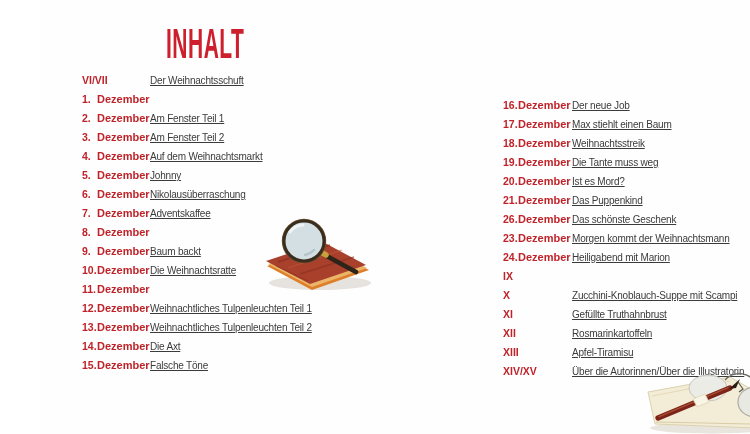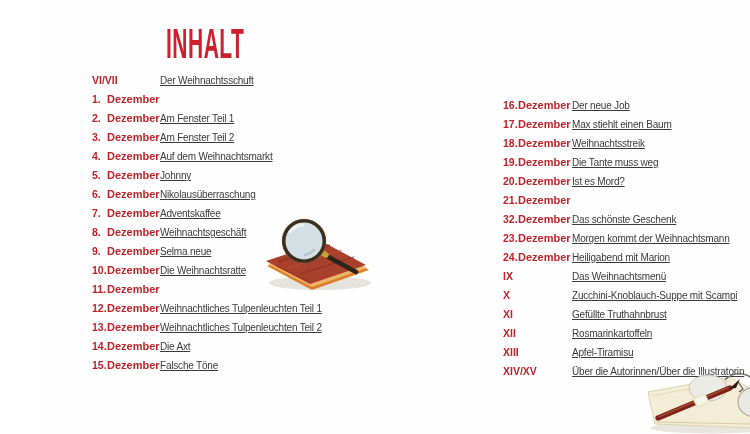--- a/index.html
+++ b/index.html
@@ -10,21 +10,21 @@
     margin-left:40px;
   }
   .inhalt-title {
     position:absolute; left:126px; top:20px; margin:0;
     font-size:42px; font-weight:700; color:#cd202c;
     letter-spacing:1px;
     transform:scaleX(0.5); transform-origin:left top;
     white-space:nowrap;
   }
   .toc-col { position:absolute; }
-  .toc-col-left  { left:52px;  top:71px; width:335px; }
+  .toc-col-left  { left:42px;  top:71px; width:335px; }
   .toc-col-right { left:463px; top:96px; width:287px; }
   .toc-row { position:relative; height:19px; white-space:nowrap; }
   .toc-row span { position:absolute; top:0; line-height:19px; display:block; }
   .toc-num   { left:0;    font-size:10.5px; font-weight:700; color:#bf2329; }
   .toc-month { left:15px; font-size:11px; font-weight:700; color:#bf2329; }
   .toc-title { left:68px; font-size:10px; color:#3b3b3b; letter-spacing:-0.2px;text-decoration:underline; }
   .toc-col-right .toc-title { left:69px; }
   .illus { position:absolute; }
   .illus-magnifier { left:222px; top:216px; width:118px; height:78px; }
   .illus-pen       { left:602px; top:372px; width:146px; height:62px; }
@@ -73,26 +73,25 @@
         <span class="toc-title">Nikolausüberraschung</span>
       </div>
       <div class="toc-row">
         <span class="toc-num">7.</span>
         <span class="toc-month">Dezember</span>
         <span class="toc-title">Adventskaffee</span>
       </div>
       <div class="toc-row">
         <span class="toc-num">8.</span>
         <span class="toc-month">Dezember</span>
-        <span class="toc-title">Weihnachtsgeschäft</span>
       </div>
       <div class="toc-row">
         <span class="toc-num">9.</span>
         <span class="toc-month">Dezember</span>
-        <span class="toc-title">Selma neue</span>
+        <span class="toc-title">Baum backt</span>
       </div>
       <div class="toc-row">
         <span class="toc-num">10.</span>
         <span class="toc-month">Dezember</span>
         <span class="toc-title">Die Weihnachtsratte</span>
       </div>
       <div class="toc-row">
         <span class="toc-num">11.</span>
         <span class="toc-month">Dezember</span>
       </div>
@@ -141,40 +140,40 @@
         <span class="toc-title">Die Tante muss weg</span>
       </div>
       <div class="toc-row">
         <span class="toc-num">20.</span>
         <span class="toc-month">Dezember</span>
         <span class="toc-title">Ist es Mord?</span>
       </div>
       <div class="toc-row">
         <span class="toc-num">21.</span>
         <span class="toc-month">Dezember</span>
-      </div>
-      <div class="toc-row">
-        <span class="toc-num">32.</span>
+        <span class="toc-title">Das Puppenkind</span>
+      </div>
+      <div class="toc-row">
+        <span class="toc-num">26.</span>
         <span class="toc-month">Dezember</span>
         <span class="toc-title">Das schönste Geschenk</span>
       </div>
       <div class="toc-row">
         <span class="toc-num">23.</span>
         <span class="toc-month">Dezember</span>
         <span class="toc-title">Morgen kommt der Weihnachtsmann</span>
       </div>
       <div class="toc-row">
         <span class="toc-num">24.</span>
         <span class="toc-month">Dezember</span>
         <span class="toc-title">Heiligabend mit Marion</span>
       </div>
       <div class="toc-row">
         <span class="toc-num">IX</span>
         <span class="toc-month"></span>
-        <span class="toc-title">Das Weihnachtsmenü</span>
       </div>
       <div class="toc-row">
         <span class="toc-num">X</span>
         <span class="toc-month"></span>
         <span class="toc-title">Zucchini-Knoblauch-Suppe mit Scampi</span>
       </div>
       <div class="toc-row">
         <span class="toc-num">XI</span>
         <span class="toc-month"></span>
         <span class="toc-title">Gefüllte Truthahnbrust</span>

